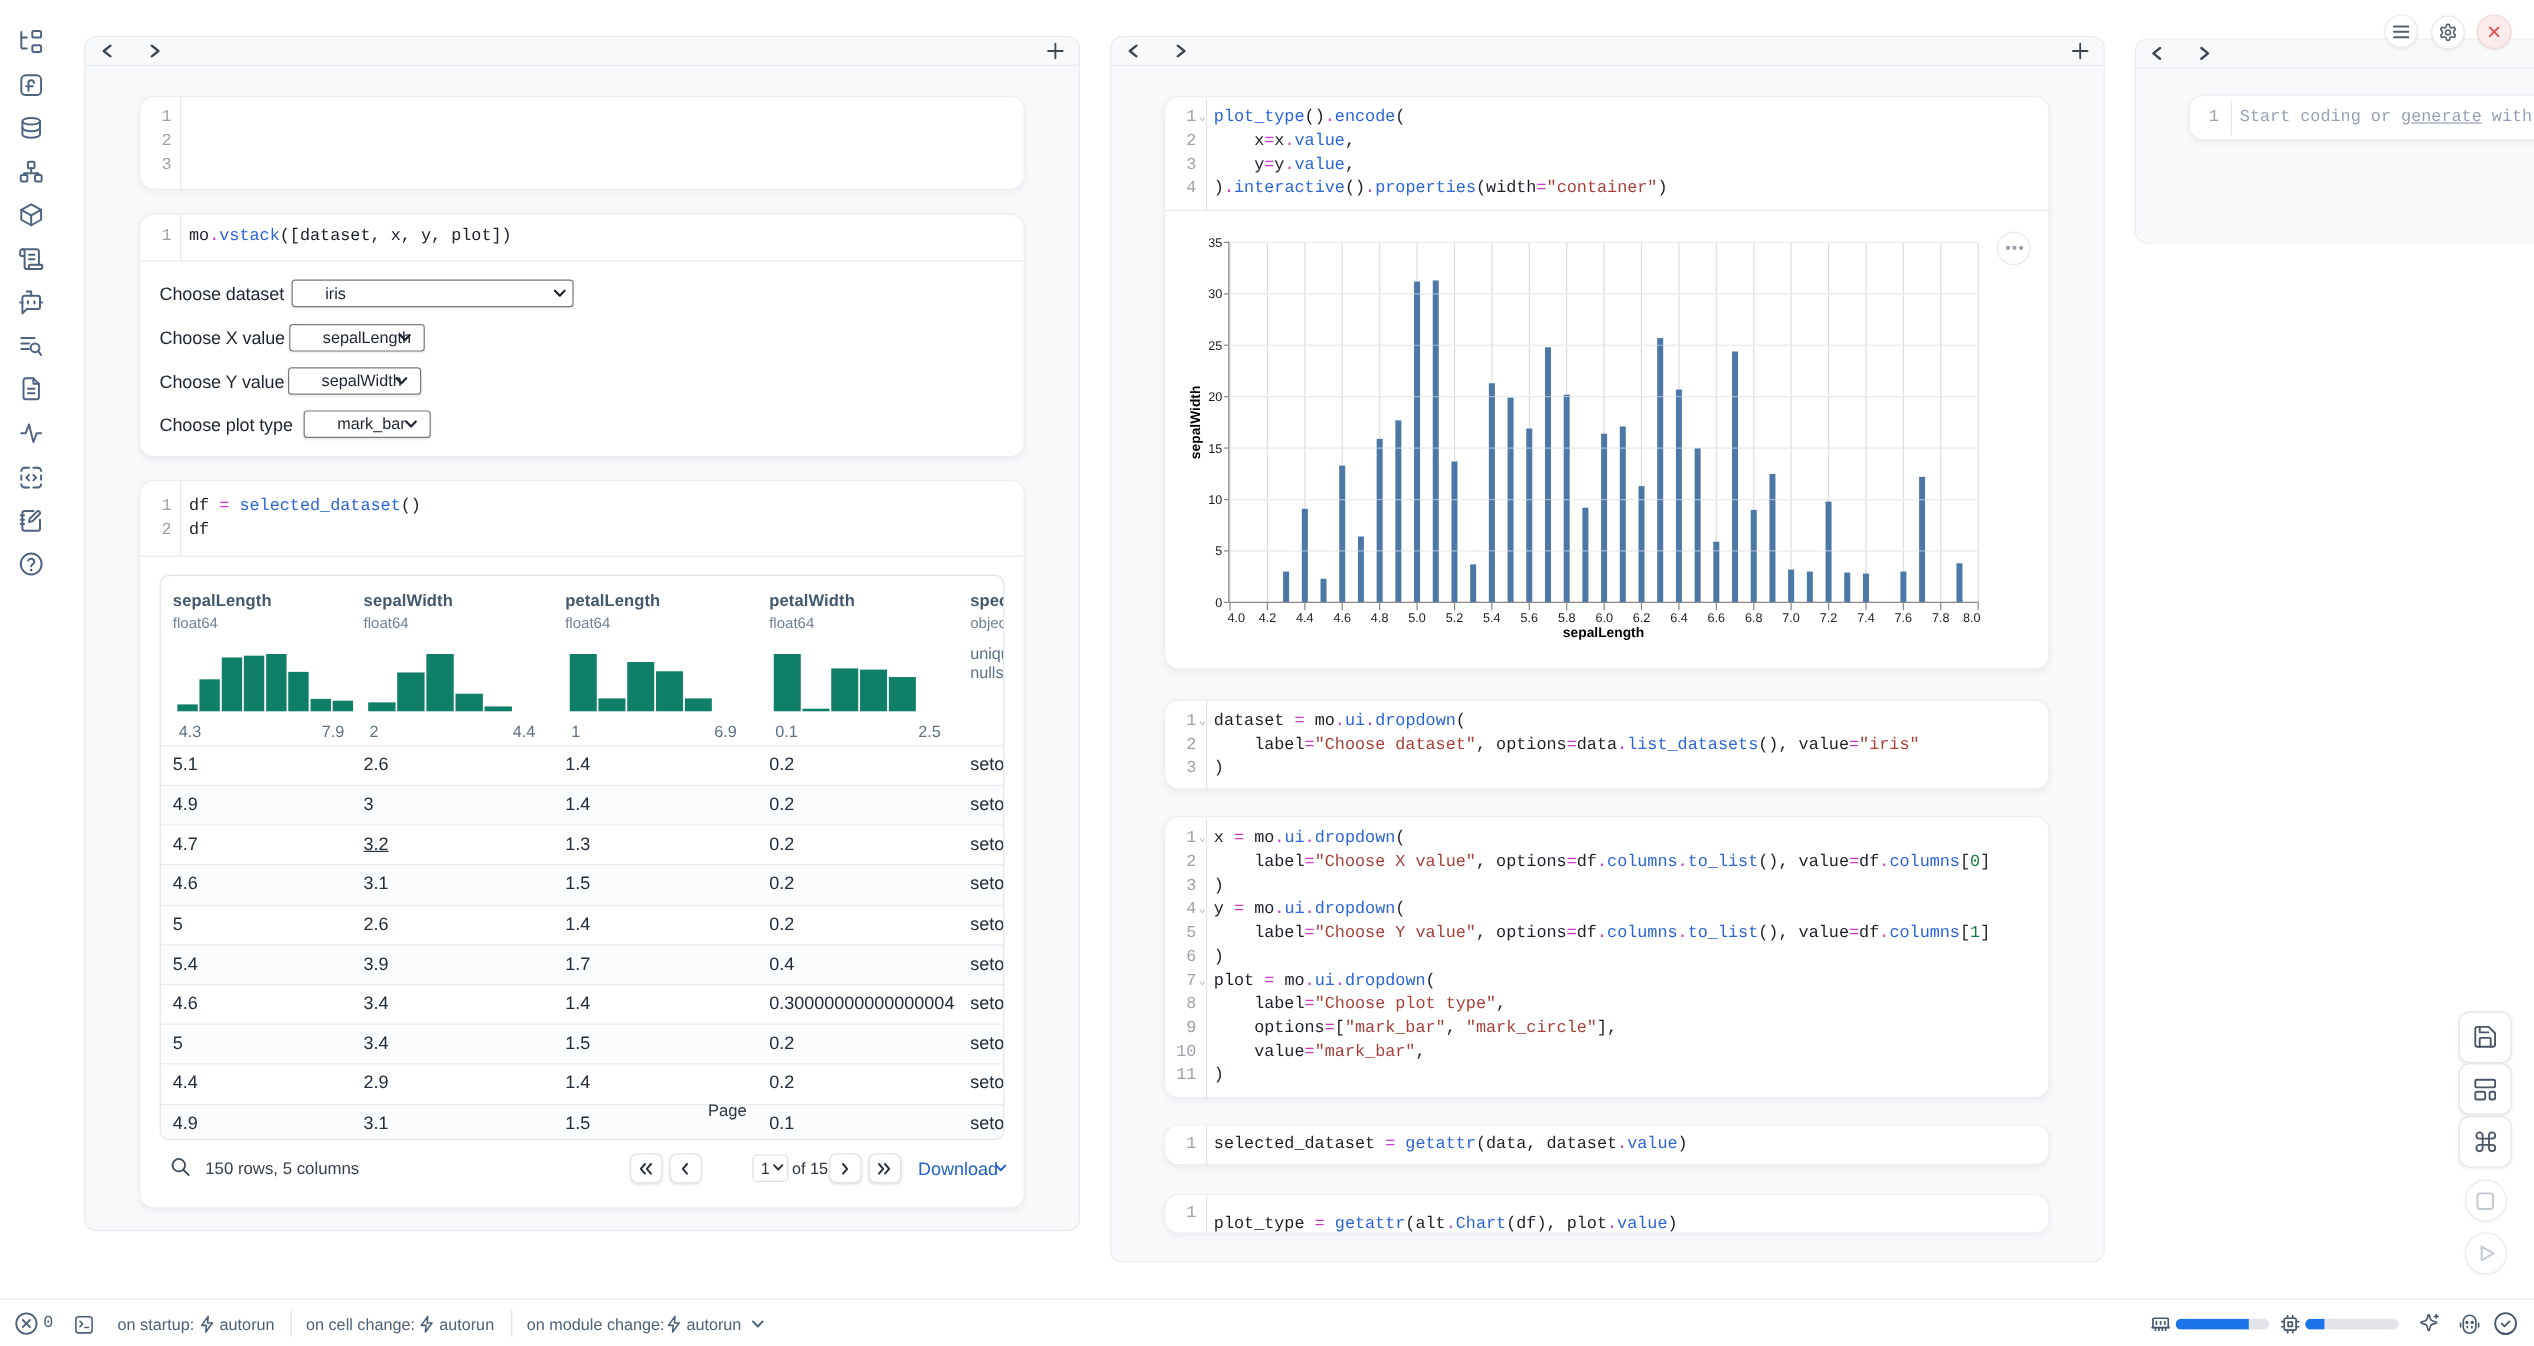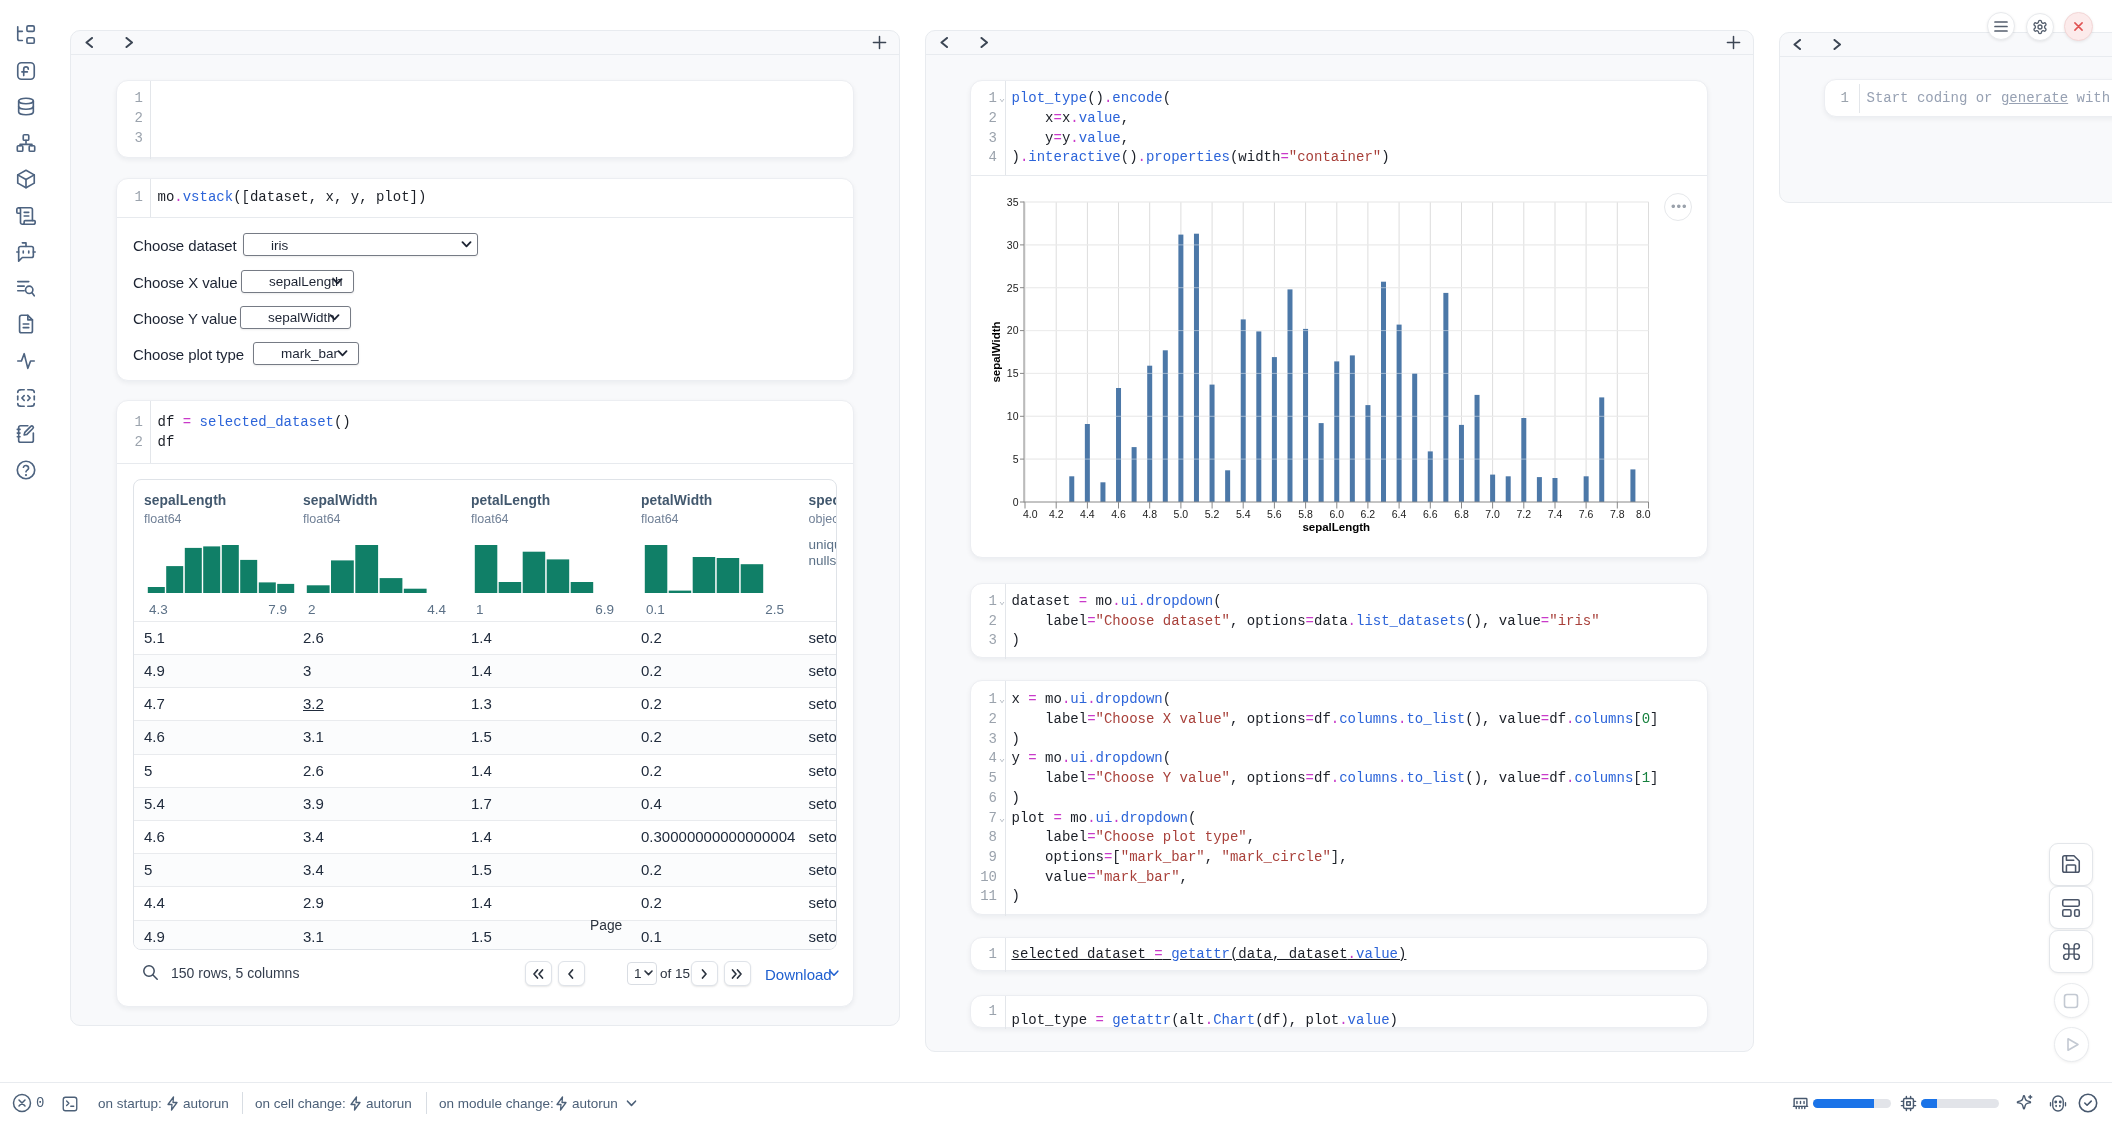--- a/index.html
+++ b/index.html
@@ -473,21 +473,21 @@
 <div class="code" style="left:40.5px;top:8.5px;">dataset <span style="color:#c93ac9">=</span> mo<span style="color:#c93ac9">.</span><span style="color:#2c64d9">ui</span><span style="color:#c93ac9">.</span><span style="color:#2c64d9">dropdown</span>(<br>    label<span style="color:#c93ac9">=</span><span style="color:#a8403a">"Choose dataset"</span>, options<span style="color:#c93ac9">=</span>data<span style="color:#c93ac9">.</span><span style="color:#2c64d9">list_datasets</span>(), value<span style="color:#c93ac9">=</span><span style="color:#a8403a">"iris"</span><br>)</div>
 </div>
 <div class="cell" style="left:970px;top:680px;width:738px;height:235px;">
 <div class="gut" style="left:0;top:9.3px;width:26px;">1<span class="fold">⌄</span><br>2<br>3<br>4<span class="fold">⌄</span><br>5<br>6<br>7<span class="fold">⌄</span><br>8<br>9<br>10<br>11</div>
 <div class="vsep" style="left:33.5px;top:0;height:235px;"></div>
 <div class="code" style="left:40.5px;top:9.3px;">x <span style="color:#c93ac9">=</span> mo<span style="color:#c93ac9">.</span><span style="color:#2c64d9">ui</span><span style="color:#c93ac9">.</span><span style="color:#2c64d9">dropdown</span>(<br>    label<span style="color:#c93ac9">=</span><span style="color:#a8403a">"Choose X value"</span>, options<span style="color:#c93ac9">=</span>df<span style="color:#c93ac9">.</span><span style="color:#2c64d9">columns</span><span style="color:#c93ac9">.</span><span style="color:#2c64d9">to_list</span>(), value<span style="color:#c93ac9">=</span>df<span style="color:#c93ac9">.</span><span style="color:#2c64d9">columns</span>[<span style="color:#15803d">0</span>]<br>)<br>y <span style="color:#c93ac9">=</span> mo<span style="color:#c93ac9">.</span><span style="color:#2c64d9">ui</span><span style="color:#c93ac9">.</span><span style="color:#2c64d9">dropdown</span>(<br>    label<span style="color:#c93ac9">=</span><span style="color:#a8403a">"Choose Y value"</span>, options<span style="color:#c93ac9">=</span>df<span style="color:#c93ac9">.</span><span style="color:#2c64d9">columns</span><span style="color:#c93ac9">.</span><span style="color:#2c64d9">to_list</span>(), value<span style="color:#c93ac9">=</span>df<span style="color:#c93ac9">.</span><span style="color:#2c64d9">columns</span>[<span style="color:#15803d">1</span>]<br>)<br>plot <span style="color:#c93ac9">=</span> mo<span style="color:#c93ac9">.</span><span style="color:#2c64d9">ui</span><span style="color:#c93ac9">.</span><span style="color:#2c64d9">dropdown</span>(<br>    label<span style="color:#c93ac9">=</span><span style="color:#a8403a">"Choose plot type"</span>,<br>    options<span style="color:#c93ac9">=</span>[<span style="color:#a8403a">"mark_bar"</span>, <span style="color:#a8403a">"mark_circle"</span>],<br>    value<span style="color:#c93ac9">=</span><span style="color:#a8403a">"mark_bar"</span>,<br>)</div>
 </div>
 <div class="cell" style="left:970px;top:937px;width:738px;height:33.5px;">
 <div class="gut" style="left:0;top:6.6px;width:26px;">1</div>
 <div class="vsep" style="left:33.5px;top:0;height:33.5px;"></div>
-<div class="code" style="left:40.5px;top:6.6px;text-decoration:underline;">selected_dataset <span style="color:#c93ac9">=</span> <span style="color:#2c64d9">getattr</span>(data, dataset<span style="color:#c93ac9">.</span><span style="color:#2c64d9">value</span>)</div>
+<div class="code" style="left:40.5px;top:6.6px;">selected_dataset <span style="color:#c93ac9">=</span> <span style="color:#2c64d9">getattr</span>(data, dataset<span style="color:#c93ac9">.</span><span style="color:#2c64d9">value</span>)</div>
 </div>
 <div class="cell" style="left:970px;top:994.5px;width:738px;height:33.5px;">
 <div class="gut" style="left:0;top:6.6px;width:26px;">1</div>
 <div class="vsep" style="left:33.5px;top:0;height:33.5px;"></div>
 <div class="code" style="left:40.5px;top:15px;">plot_type <span style="color:#c93ac9">=</span> <span style="color:#2c64d9">getattr</span>(alt<span style="color:#c93ac9">.</span><span style="color:#2c64d9">Chart</span>(df), plot<span style="color:#c93ac9">.</span><span style="color:#2c64d9">value</span>)</div>
 </div>
 <div class="cell" style="left:1824px;top:79px;width:420px;height:37.5px;">
 <div class="gut" style="left:0;top:9px;width:24px;">1</div>
 <div class="vsep" style="left:33.5px;top:4px;height:29px;"></div>
 <div class="code" style="left:41.5px;top:9px;color:#97a1b3;">Start coding or <span style="text-decoration:underline">generate</span> with AI</div>

